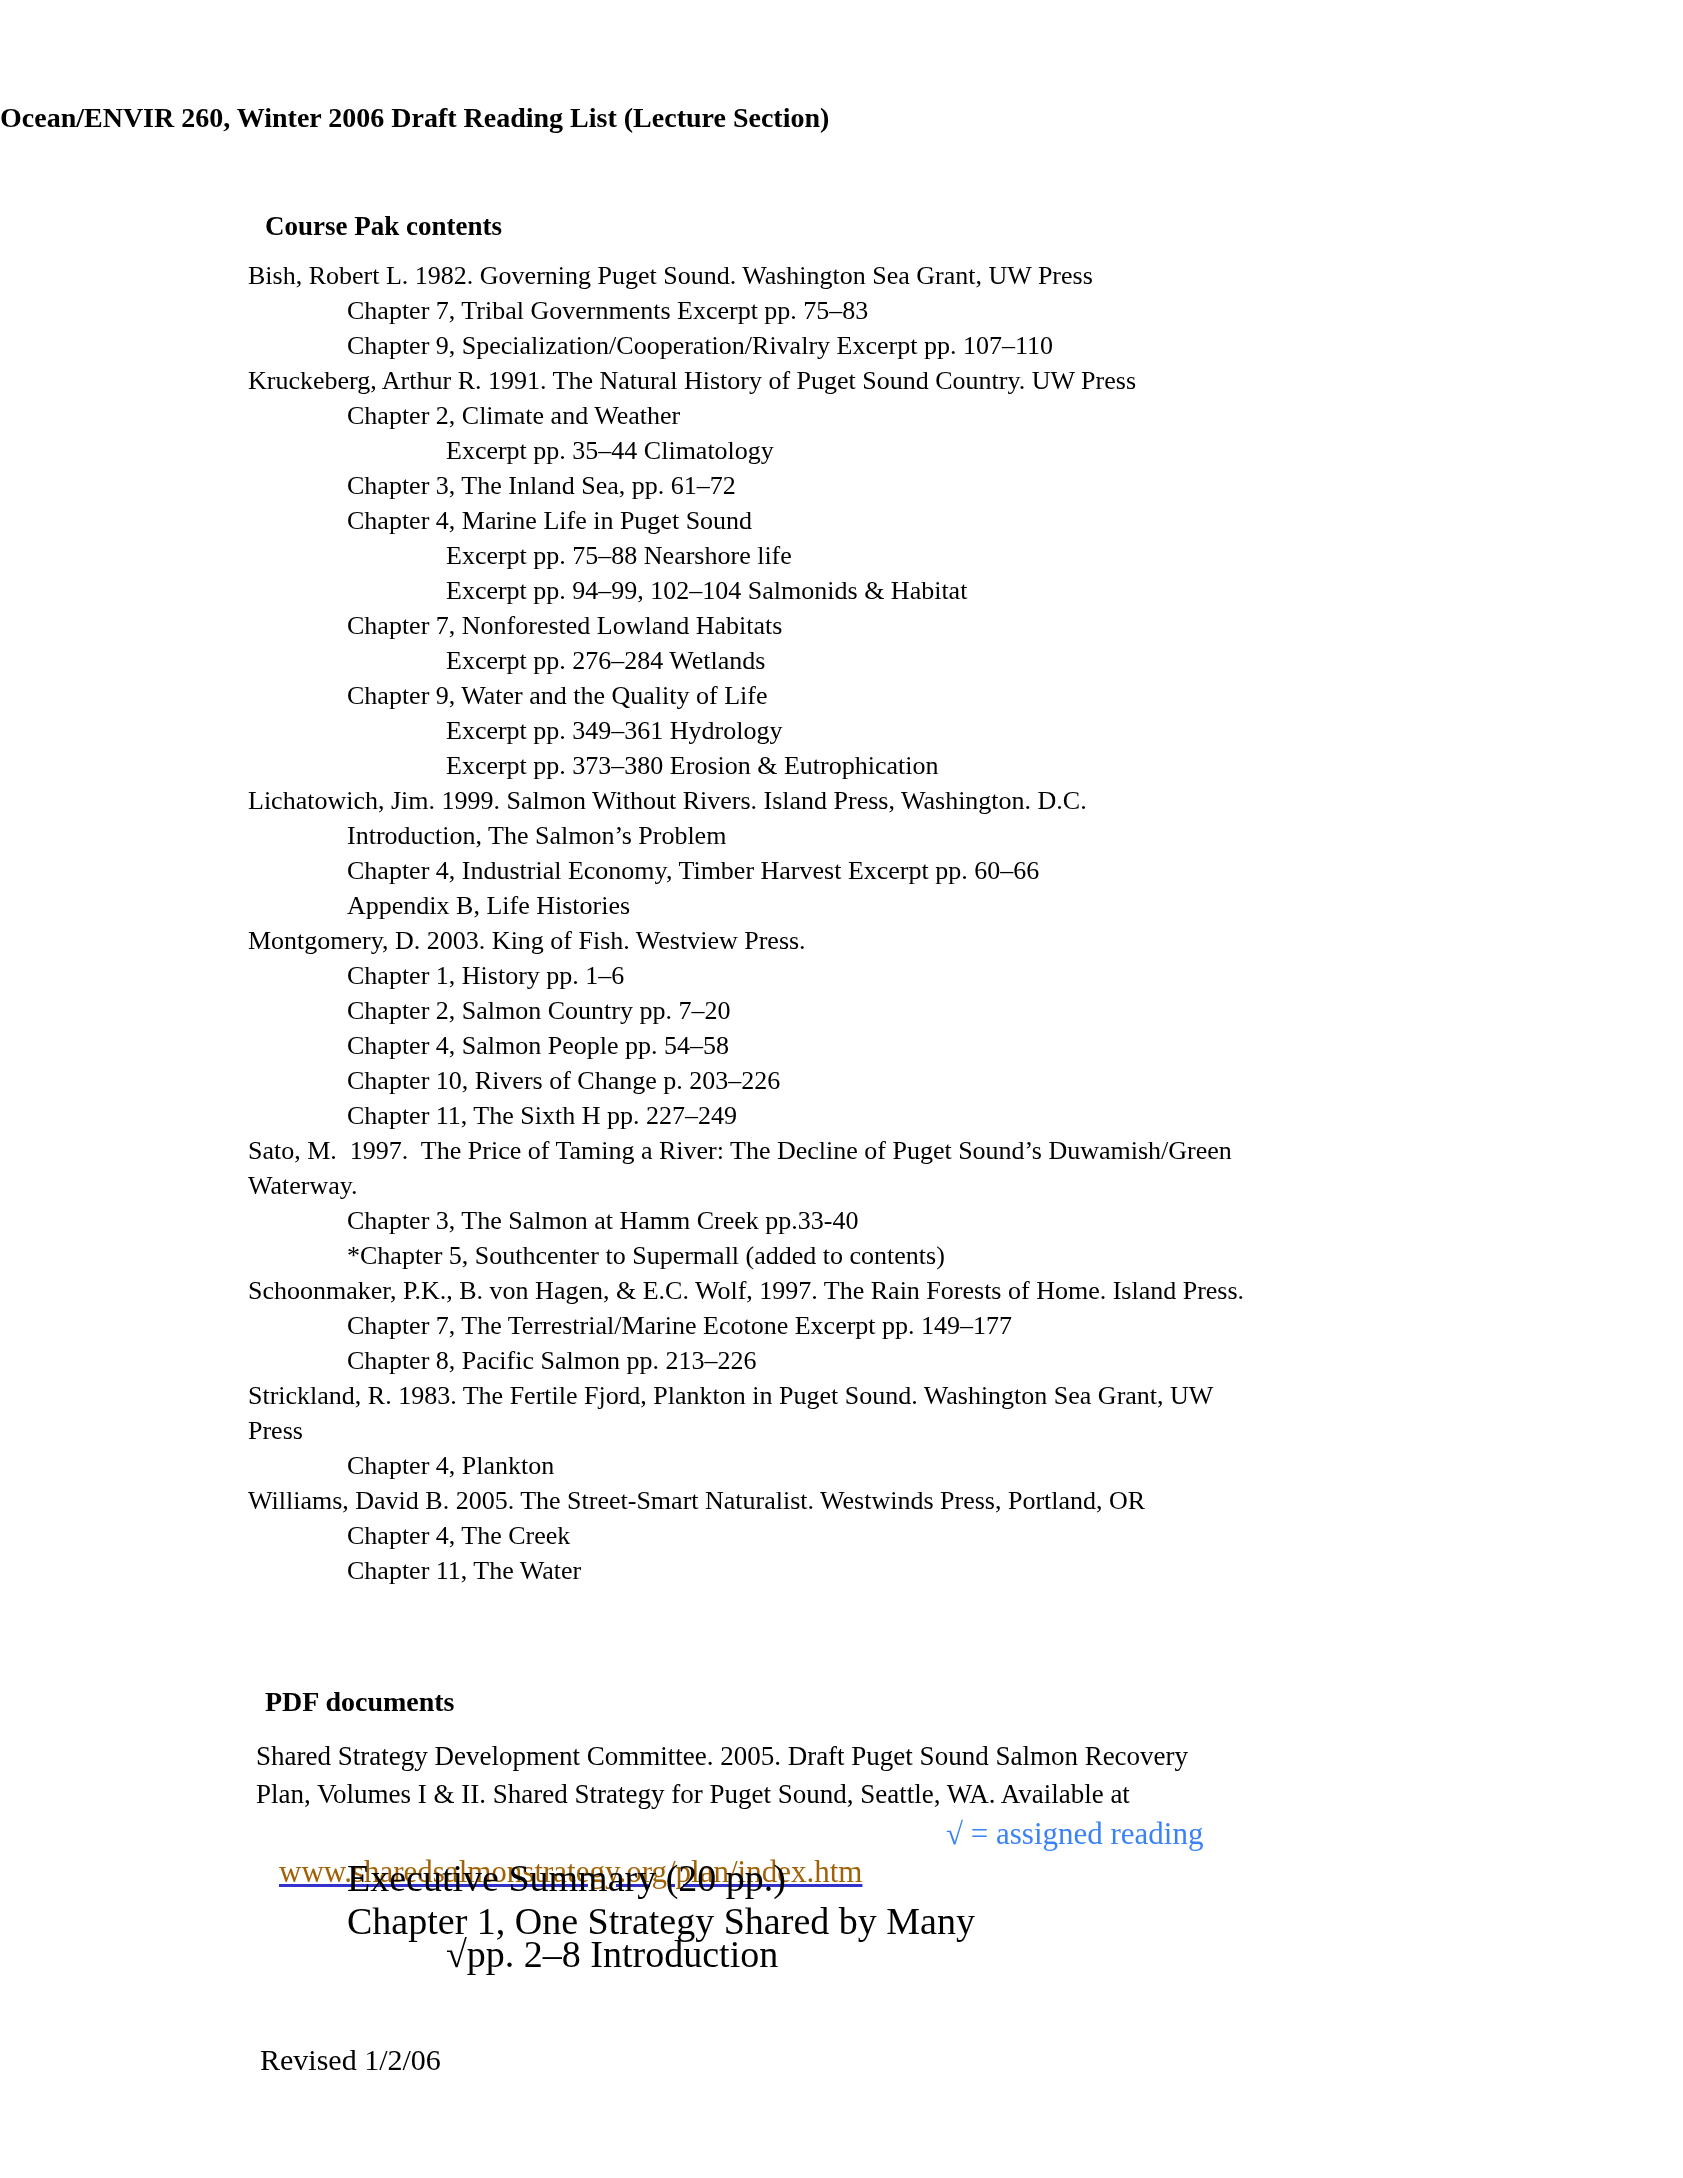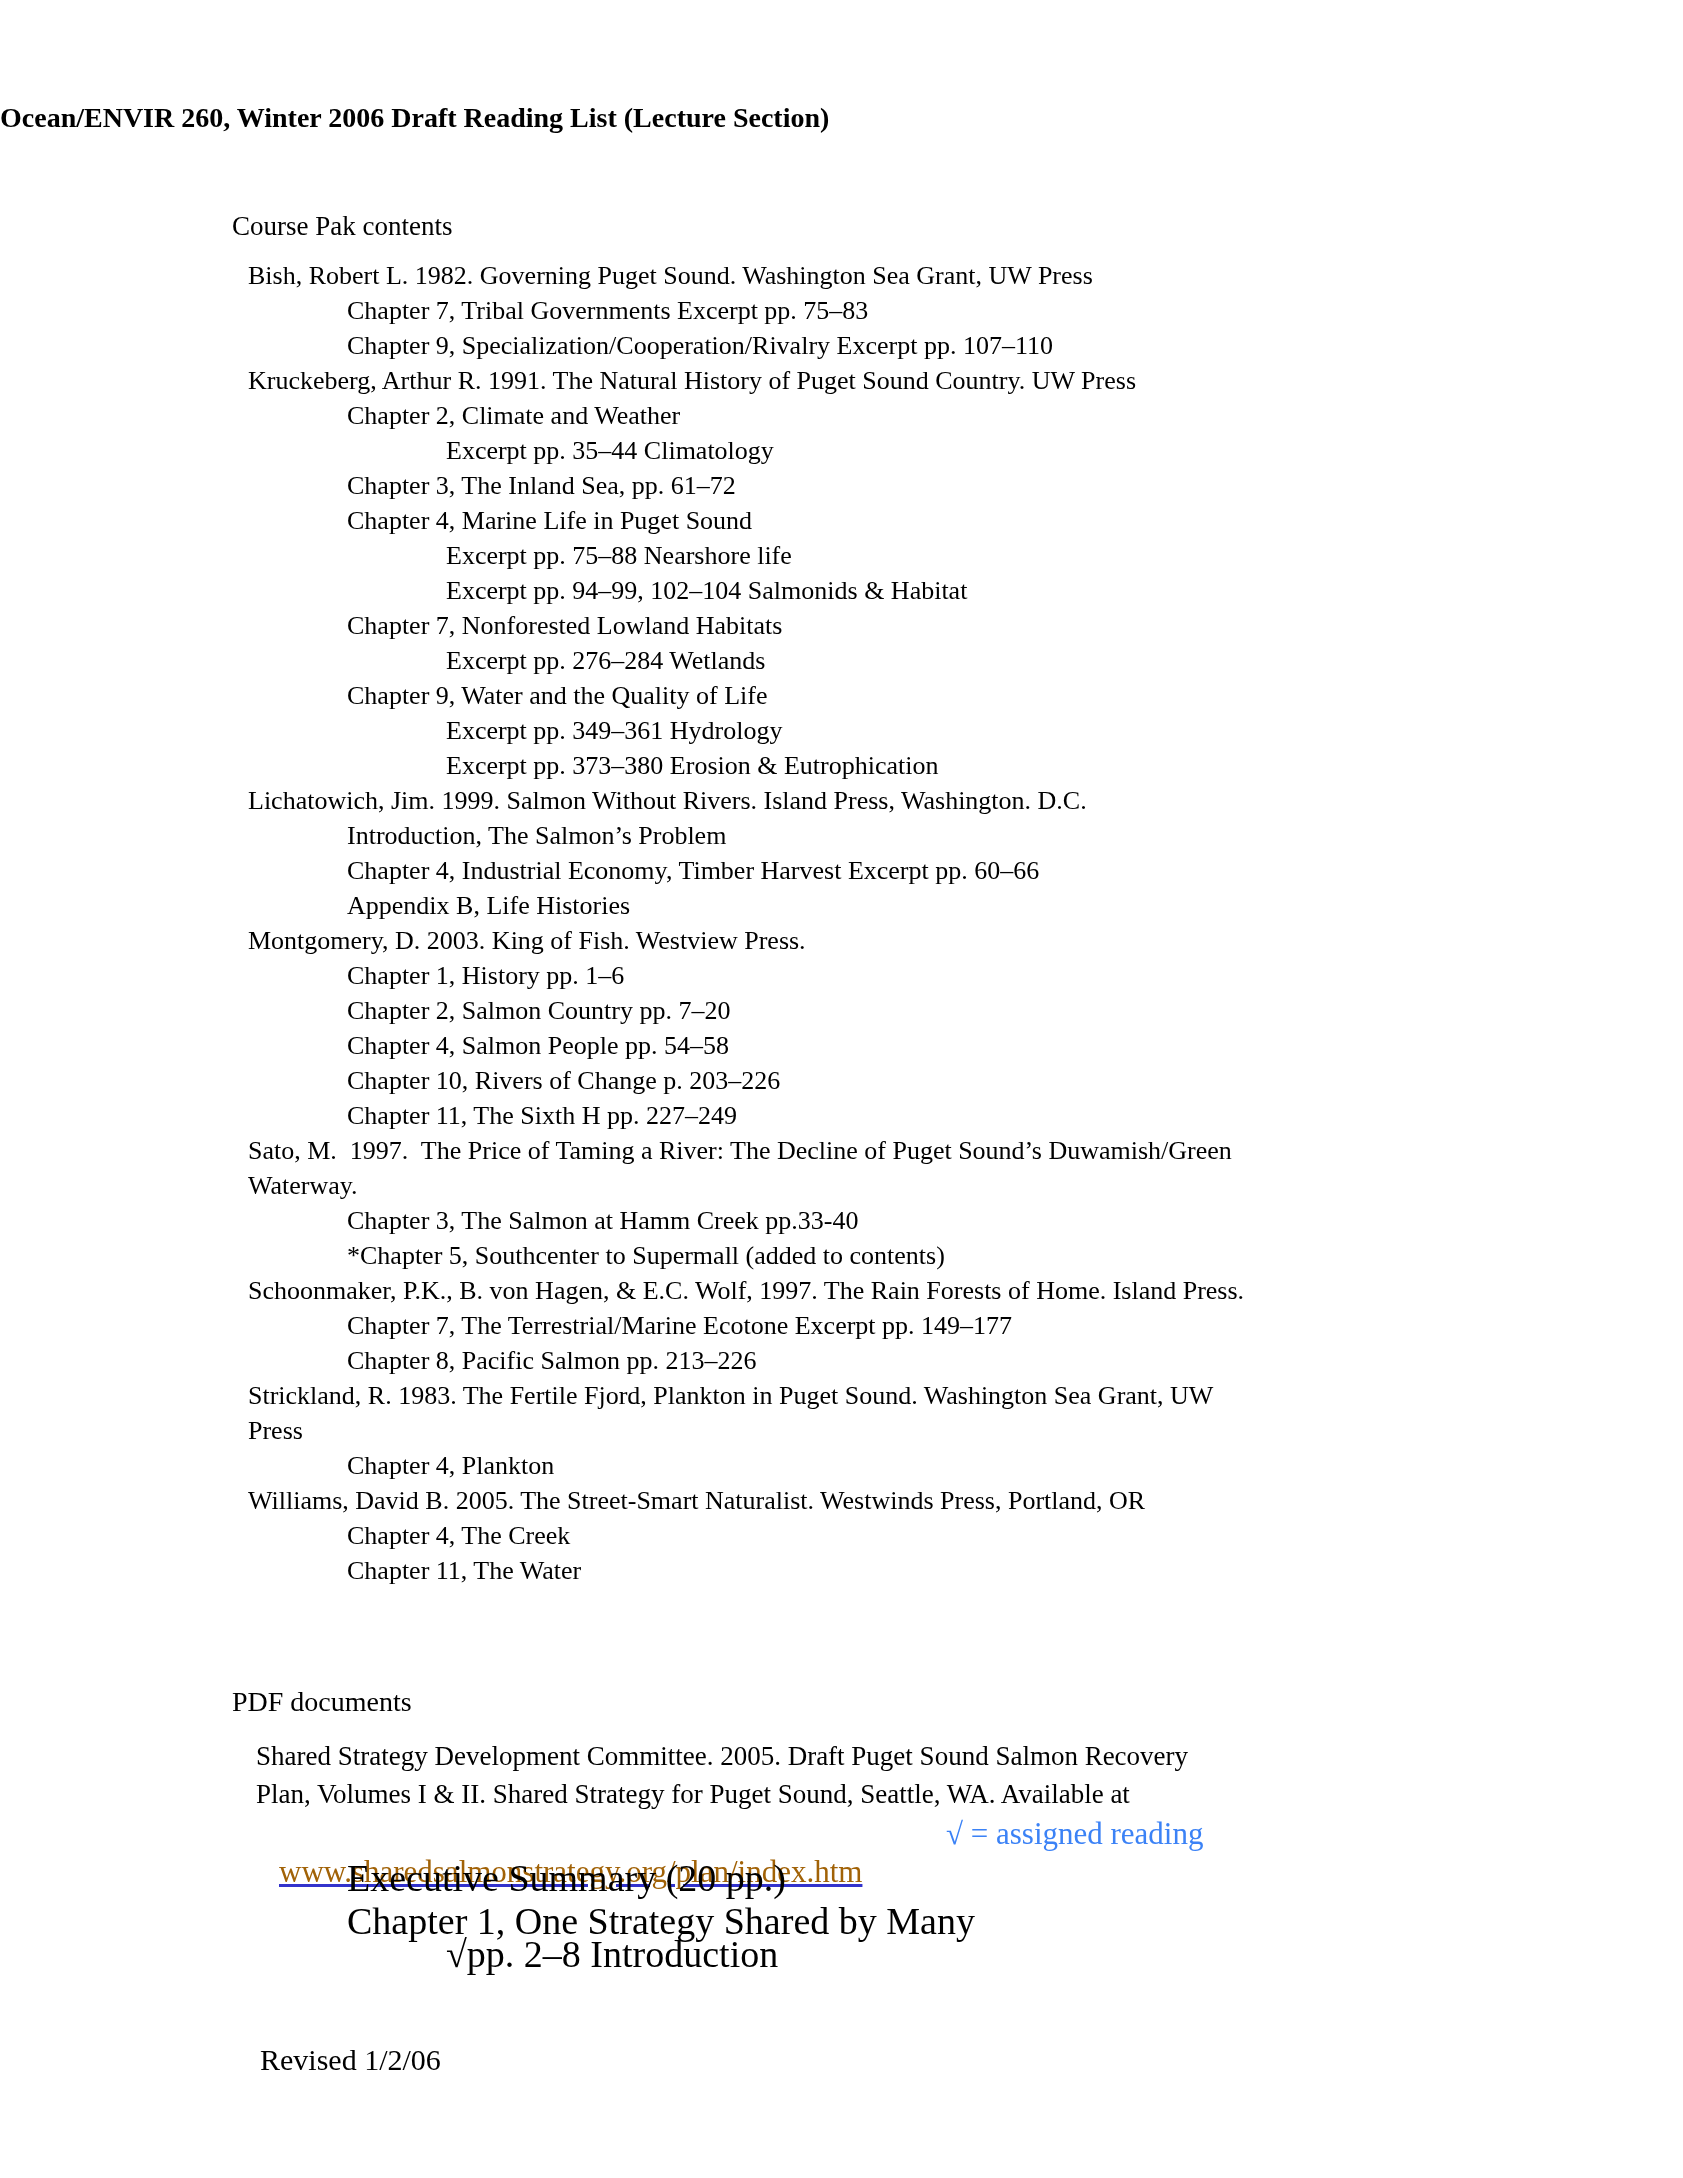--- a/index.html
+++ b/index.html
@@ -11,22 +11,22 @@
     color:#000000;
     font-family:"Liberation Serif","DejaVu Serif",serif;
     overflow:hidden;
   }
   .title {
     position:absolute; top:101px; left:0; width:1683px;
     font-weight:bold; font-size:28px; line-height:34px;
     white-space:pre;
   }
   .section-heading {
-    position:absolute; left:232px;
-    font-weight:normal; white-space:pre;
+    position:absolute; left:265px;
+    font-weight:bold; white-space:pre;
   }
   .coursepak-heading { top:211px; font-size:27px; }
   .pdf-heading { top:1686px; font-size:28px; }
   .reading-list {
     position:absolute; top:258px; left:248px; width:1287px;
     font-size:26px; line-height:35px;
   }
   .line { white-space:pre; }
   .indent-0 { padding-left:0; }
   .indent-1 { padding-left:99px; }

